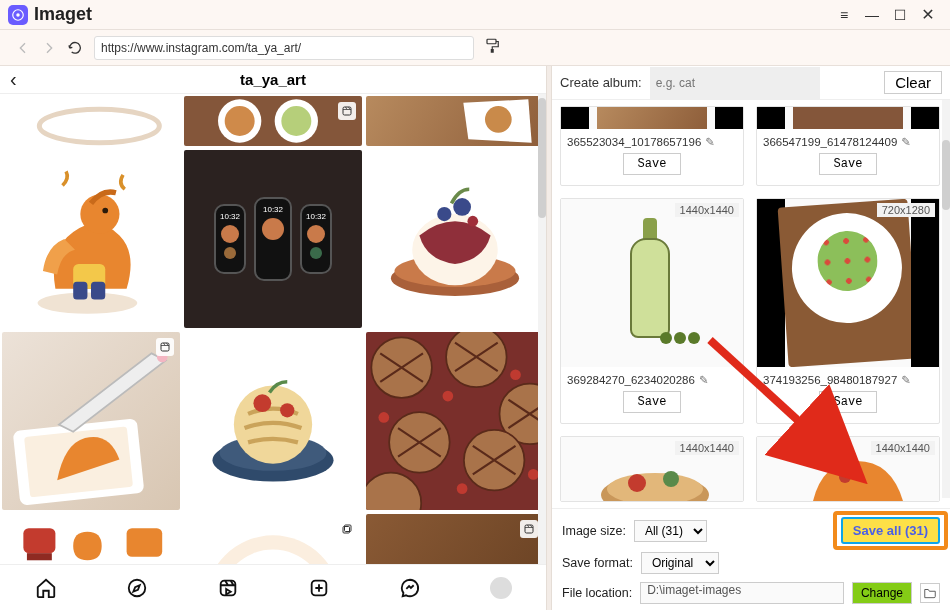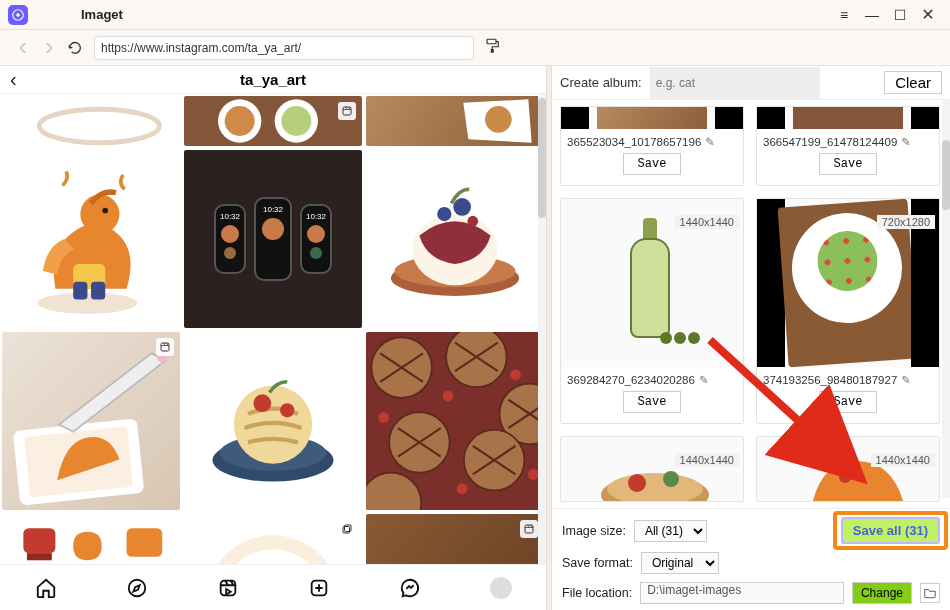--- a/index.html
+++ b/index.html
@@ -2,21 +2,21 @@
 <html><head>
 <meta charset="utf-8">
 <style>
   * { box-sizing: border-box; margin: 0; padding: 0; font-family: "Segoe UI", Arial, sans-serif; }
   body { width: 950px; height: 610px; background: #fdf7f3; overflow: hidden; position: relative; }
 
   
   .titlebar { height: 30px; display: flex; align-items: center; padding: 0 8px; background:#fdf7f3; border-bottom:1px solid #e8e0da; }
   .titlebar .logo { width:20px; height:20px; background:#6a5cff; border-radius:5px; display:flex; align-items:center; justify-content:center; color:#fff; font-size:12px; margin-right:6px;}
   .titlebar .logo svg { width:14px; height:14px; }
-  .titlebar .app-name { font-weight:600; font-size:13px; color:#222;margin-left:47px; }
+  .titlebar .app-name { font-weight:600; font-size:18px; color:#222; }
   .titlebar .spacer { flex:1; }
   .titlebar .win-btn { width:28px; height:22px; display:flex; align-items:center; justify-content:center; font-size:14px; color:#333; cursor:pointer; }
   .titlebar .win-btn.close { font-size:16px; }
 
   
   .toolbar { height: 36px; display:flex; align-items:center; padding:0 10px; background:#fdf7f3; border-bottom:1px solid #e8e0da; }
   .toolbar .nav-btn { width:26px; height:26px; display:flex; align-items:center; justify-content:center; color:#999; cursor:pointer; }
   .toolbar .nav-btn.active { color:#333; }
   .toolbar .url-bar { flex: 0 0 380px; height:24px; background:#fff; border:1px solid #ddd; border-radius:3px; margin-left:6px; padding:0 6px; font-size:12px; color:#333; display:flex; align-items:center; }
   .toolbar .paint-icon { margin-left:10px; width:22px; color:#444; cursor:pointer; }
@@ -57,21 +57,21 @@
   .r-top input.album{ height:22px; width:170px; background:#eee; border:none; padding:16px 6px; font-size:12px; color:#666;}
   .r-top .clear-btn{ margin-left:auto; font-size:15px; background:#fff; border:1px solid #ccc; padding:2px 10px; cursor:pointer; }
 
   .r-scroll{ flex:1; overflow-y:auto; padding:6px 10px 0 8px; position:relative;}
   .cards{ display:grid; grid-template-columns:repeat(2,1fr); gap:12px;}
   .card{ border:1px solid #e3e3e3; background:#fff; border-radius:2px; display:flex; flex-direction:column;}
   .card .thumb{ height:168px; background:#fafafa; position:relative; display:flex; align-items:center; justify-content:center; overflow:hidden;}
   .card .thumb.blackbars::before, .card .thumb.blackbars::after{ content:""; position:absolute; top:0; bottom:0; width:28px; background:#000;}
   .card .thumb.blackbars::before{ left:0;}
   .card .thumb.blackbars::after{ right:0;}
-  .card .dimlabel{ position:absolute; top:16px; right:4px; background:#f2f2f2; font-size:11px; padding:1px 5px; color:#555; z-index:2;}
+  .card .dimlabel{ position:absolute; top:4px; right:4px; background:#f2f2f2; font-size:11px; padding:1px 5px; color:#555; z-index:2;}
   .card .caption{ padding:6px 6px 4px; font-size:11.5px; color:#333; display:flex; align-items:center; gap:4px;}
   .card .caption .pencil{ color:#777; cursor:pointer;}
   .card .save-row{ padding:0 0 10px; display:flex; justify-content:center;}
   .card .save-btn{ font-size:12px; background:#fff; border:1px solid #ccc; padding:3px 14px; cursor:pointer;font-family:Liberation Mono, monospace;}
 
   .card.trunc .thumb{ height:64px; }
   .card.tophalf .thumb{ height:22px; }
   .card.tophalf .caption,.card.tophalf .save-row{ }
 
   
@@ -84,21 +84,21 @@
   .th-salad .plate{ width:110px; height:110px; border-radius:50%; background:#fff; position:absolute; left:10px; top:10px;}
   .th-salad .leaf{ position:absolute; left:36px; top:28px; width:60px; height:60px; border-radius:50%; background:radial-gradient(#d94b3c 20%, transparent 21%) 0 0/20px 20px, #8cbf5a;}
 
   
   .r-bottom{ border-top:1px solid #eee; padding:8px 10px 6px; background:#fff; font-size:12.5px; color:#222;}
   .r-row{ display:flex; align-items:center; gap:8px; margin-bottom:8px;}
   .r-row select, .r-row .loc-box{ height:22px; border:1px solid #ccc; background:#fafafa; font-size:12px; padding:0 6px;}
   .r-row .loc-box{ flex:1; display:flex; align-items:flex-start; color:#555;}
   .r-row .change-btn{ height:22px; border:1px solid #ccc; background:#84cc16; padding:0 8px; cursor:pointer; font-size:12px;}
   .r-row .folder-icn{ width:20px; height:20px; display:flex; align-items:center; justify-content:center; border:1px solid #ccc; cursor:pointer;}
-  .save-all-btn{ margin-left:auto; border:2px solid #c4b5fd; color:#4a5fe6; background:#bef264; font-weight:600; padding:4px 10px; border-radius:3px; cursor:pointer; font-size:13px;}
+  .save-all-btn{ margin-left:auto; border:2px solid #0ea5e9; color:#4a5fe6; background:#fde047; font-weight:600; padding:4px 10px; border-radius:3px; cursor:pointer; font-size:13px;}
   .save-all-wrap{ position:relative; margin-left:auto;}
   .highlight-box{ position:absolute; border:4px solid #f28a1a; border-radius:4px; top:-6px; left:-8px; right:-8px; bottom:-6px; pointer-events:none;}
 
   
   .scrollbar-v{ position:absolute; right:0; top:0; width:8px; height:100%; background:#f3f3f3;}
   .scrollbar-v .thumb{ width:8px; background:#cfcfcf; border-radius:4px; position:absolute;}
 
   
   .arrow-svg{ position:absolute; pointer-events:none; z-index:20;}
 

